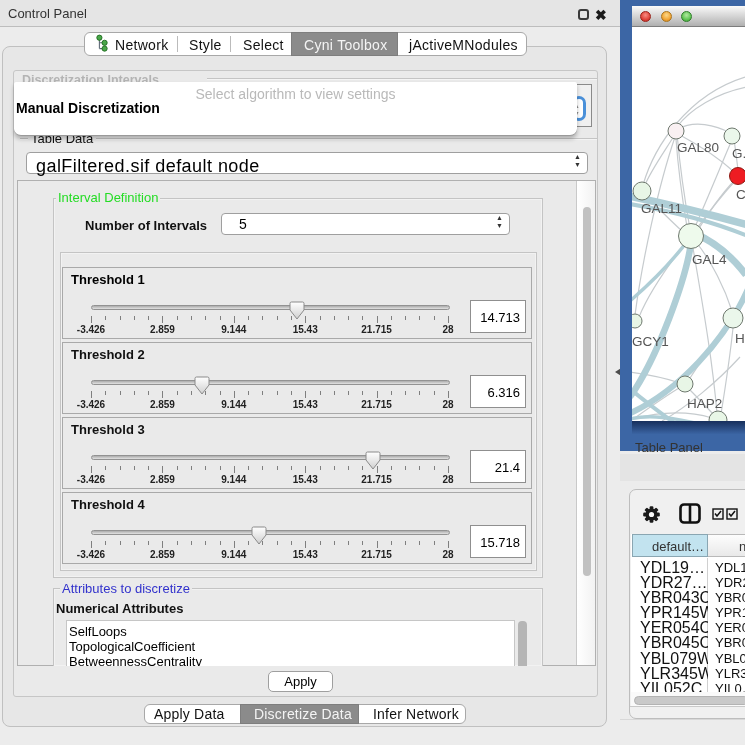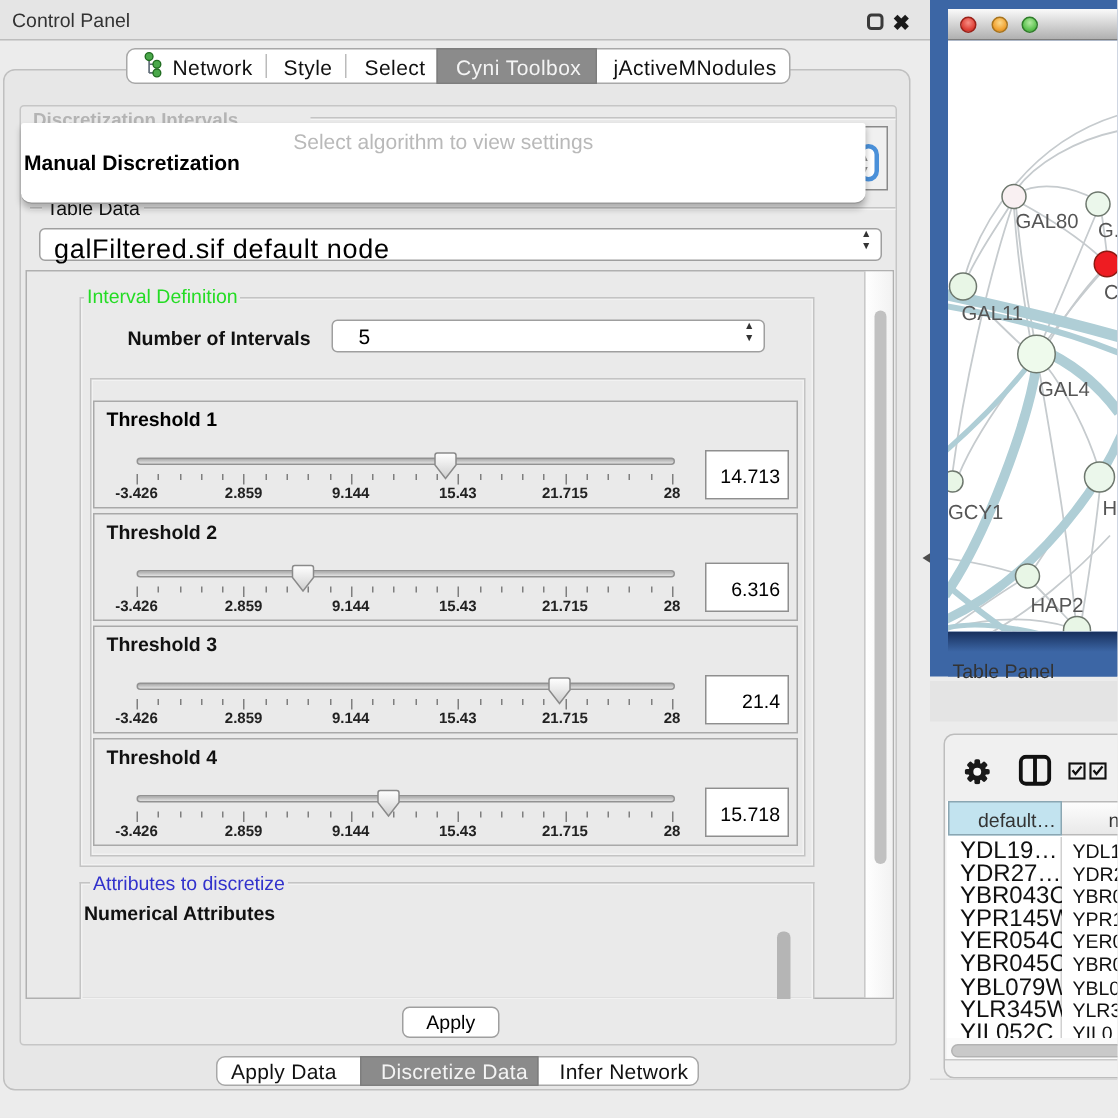--- a/index.html
+++ b/index.html
@@ -251,20 +251,23 @@
           <stop offset="1" stop-color="#cfcfcf"></stop>
         </linearGradient>
       </defs>
 </svg>
   <div class="abs" style="left:470px;top:525px;width:56px;height:33px;background:#fff;border:1px solid #8f8f8f;"></div>
   <div class="abs" style="left:470px;top:535px;width:50px;text-align:right;font-size:13px;color:#000;">15.718</div>
 
   <div class="abs" style="left:53px;top:588px;width:490px;height:78px;border:1px solid #c4c4c4;border-bottom:none;box-shadow:inset 0 0 0 1px #f2f2f2;"></div>
   <div class="abs" style="left:60px;top:581px;font-size:13px;color:#3232cc;background:#eaeaea;padding:0 2px;">Attributes to discretize</div>
   <div class="abs" style="left:56px;top:601px;font-size:13px;font-weight:700;color:#111;">Numerical Attributes</div>
+  <div class="abs" style="left:66px;top:620px;width:449px;height:46px;background:#fff;border:1px solid #c6c6c6;border-bottom:none;overflow:hidden;">
+    <div style="position:absolute;left:2px;top:3px;font-size:13px;color:#000;line-height:15px;">SelfLoops<br>TopologicalCoefficient<br>BetweennessCentrality</div>
+  </div>
   <div class="abs" style="left:518px;top:621px;width:9px;height:45px;background:#b5b5b5;border-radius:4px 4px 0 0;"></div>
 
   <div class="abs" style="left:268px;top:671px;width:65px;height:21px;background:#fff;border:1px solid #9f9f9f;border-radius:5px;text-align:center;font-size:13px;color:#000;line-height:19px;">Apply</div>
 
   <div class="abs" style="left:144px;top:704px;width:322px;height:20px;background:#fff;border:1px solid #a8a8a8;border-radius:6px;"></div>
   <div class="abs" style="left:240px;top:704px;width:119px;height:20px;background:#8b8b8b;border:1px solid #7e7e7e;"></div>
   <div class="abs" style="left:154px;top:706px;font-size:14px;letter-spacing:0.2px;color:#111;">Apply Data</div>
   <div class="abs" style="left:254px;top:706px;font-size:14px;letter-spacing:0.2px;color:#f4f4f4;">Discretize Data</div>
   <div class="abs" style="left:373px;top:706px;font-size:14px;letter-spacing:0.2px;color:#111;">Infer Network</div>
 

